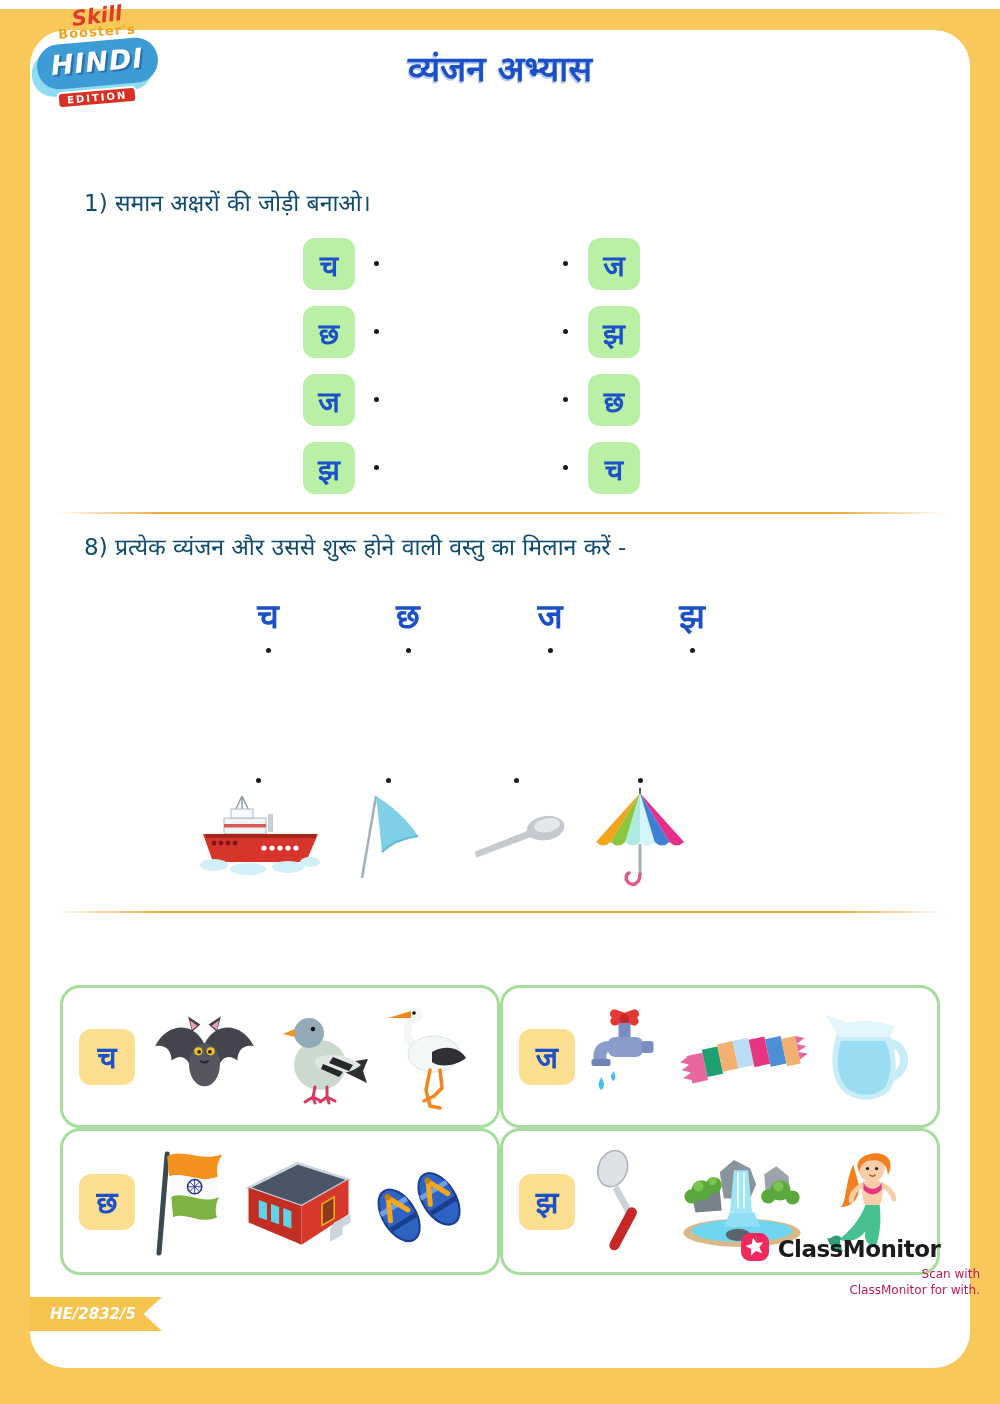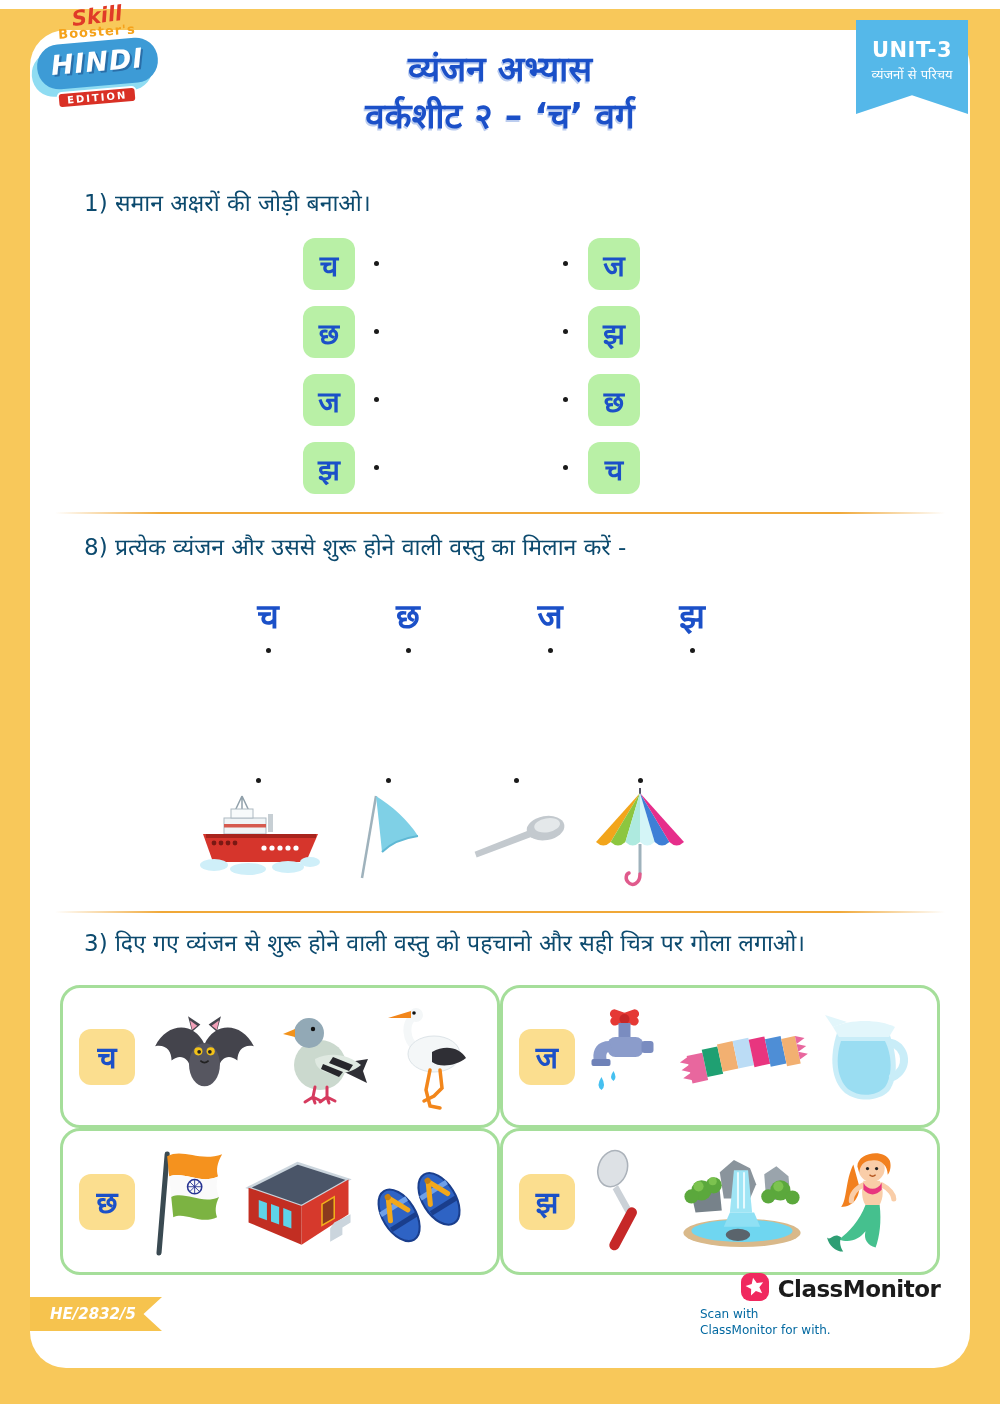--- a/index.html
+++ b/index.html
@@ -45,49 +45,44 @@
   .q3-cell{position:absolute;border:3px solid #A5DE9A;border-radius:20px;box-sizing:border-box;background:#ffffff;
            display:flex;align-items:center;justify-content:space-between;padding:0 26px 0 16px;}
   .q3-letter{width:56px;height:56px;background:#FBDE8F;border-radius:12px;flex:0 0 auto;
              display:flex;align-items:center;justify-content:center;font-size:30px;font-weight:700;color:#1B50C8;}
   .q3-img{flex:0 0 auto;display:flex;align-items:center;justify-content:center;}
   .q3-img svg{display:block;}
 
   .footer-ribbon{position:absolute;left:30px;top:1297px;width:132px;height:34px;background:#F6C34E;
                  clip-path:polygon(0 0,100% 0,86% 50%,100% 100%,0 100%);
                  color:#ffffff;font-weight:700;font-style:italic;font-size:15px;line-height:34px;padding-left:20px;box-sizing:border-box;}
-  .classmonitor{position:absolute;left:700px;top:1272px;width:280px;text-align:left;}
+  .classmonitor{position:absolute;left:700px;top:1232px;width:280px;text-align:right;}
   .cm-row{display:flex;align-items:center;justify-content:center;gap:8px;}
   .cm-name{font-size:23px;font-weight:700;color:#1B1B1B;letter-spacing:-0.5px;}
-  .cm-sub{font-size:12px;color:#0369a1;line-height:16px;}
+  .cm-sub{font-size:12px;color:#be185d;line-height:16px;}
 </style>
 </head>
 <body>
 
 <div class="page">
   <div class="card"></div>
   <div class="top-strip"></div>
 
   <div class="logo">
     <div class="logo-skill">Skill</div>
     <div class="logo-boosters">Booster's</div>
     <div class="logo-bubble">
       <span class="logo-hindi">HINDI</span>
     </div>
     <div><span class="logo-edition">EDITION</span></div>
   </div>
 
-  <div class="unit-ribbon">
-    <div class="unit-title">UNIT-3</div>
-    <div class="unit-sub">व्यंजनों से परिचय</div>
-  </div>
 
   <div class="title">
     <div class="title-line">व्यंजन अभ्यास</div>
-    <div class="title-line">वर्कशीट २ – ‘च’  वर्ग</div>
   </div>
 
   <div class="q-heading" style="top:186px">1) समान अक्षरों की जोड़ी बनाओ।</div>
 
   <div class="q1-box" style="left:303px;top:238px">च</div>
   <div class="dot" style="left:374px;top:261px"></div>
   <div class="dot" style="left:563px;top:261px"></div>
   <div class="q1-box" style="left:588px;top:238px">ज</div>
 
   <div class="q1-box" style="left:303px;top:306px">छ</div>
@@ -182,21 +177,20 @@
       <path d="M48 7 L48 56 Q55.35 63 62.7 56 Z" fill="#D4F5F7"></path>
       <path d="M48 7 L62.7 56 Q70 63 77.4 56 Z" fill="#3E7FD6"></path>
       <path d="M48 7 L77.4 56 Q84.7 63 92 56 Z" fill="#E62E8B"></path>
       <line x1="48" y1="58" x2="48" y2="88" stroke="#9FB2BC" stroke-width="3"></line>
       <path d="M48 88 C48 98 40 101 36 96 C33 93 34 88 37 87" stroke="#E05A8C" stroke-width="3.5" fill="none" stroke-linecap="round"></path>
     </svg>
   </div>
 
   <div class="divider" style="top:911px"></div>
 
-  <div class="q-heading" style="top:926px">3) दिए गए व्यंजन से शुरू होने वाली वस्तु को पहचानो और सही चित्र पर गोला लगाओ।</div>
 
   <div class="q3-cell" style="left:60px;top:985px;width:440px;height:143px">
     <div class="q3-letter">च</div>
     <div class="q3-img">
       <svg width="108" height="90" viewBox="0 0 105 85">
         <path d="M40 18 L36 3 L48 11 Z" fill="#44444C"></path>
           <path d="M40 16 L38 7 L45 12 Z" fill="#F2A0B8"></path>
         <path d="M64 18 L68 3 L56 11 Z" fill="#44444C"></path>
           <path d="M64 16 L66 7 L59 12 Z" fill="#F2A0B8"></path>
         <path d="M52 30 C42 8 16 8 4 32 C15 30 20 37 20 46 C28 39 36 43 38 52 C43 48 49 49 52 54 C55 49 61 48 66 52 C68 43 76 39 84 46 C84 37 89 30 100 32 C88 8 62 8 52 30 Z" fill="#44444C"></path>

